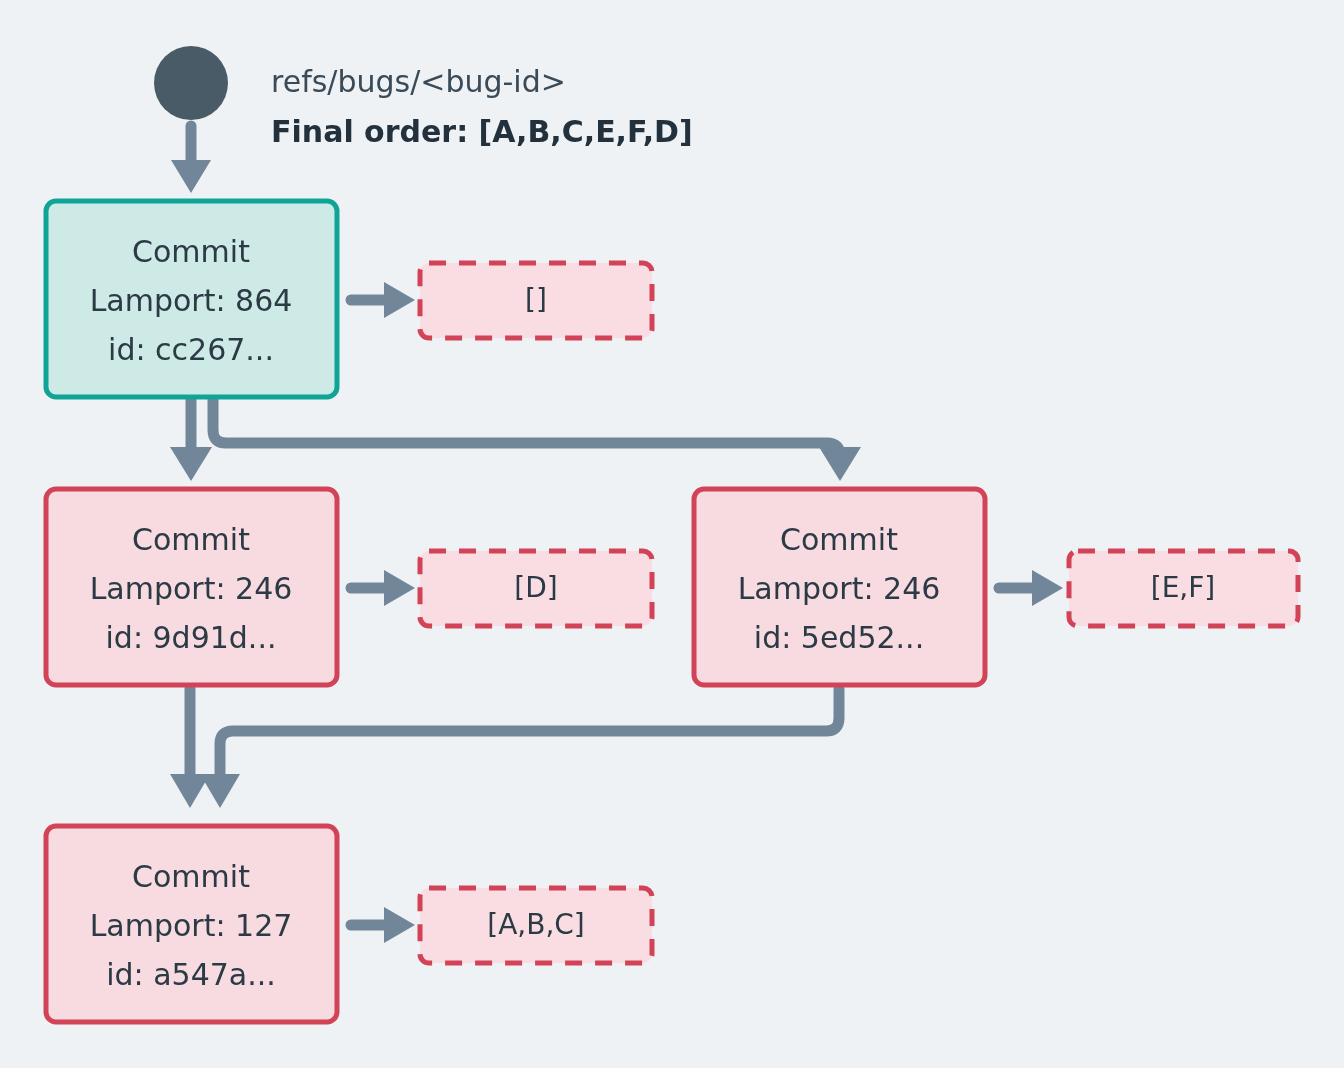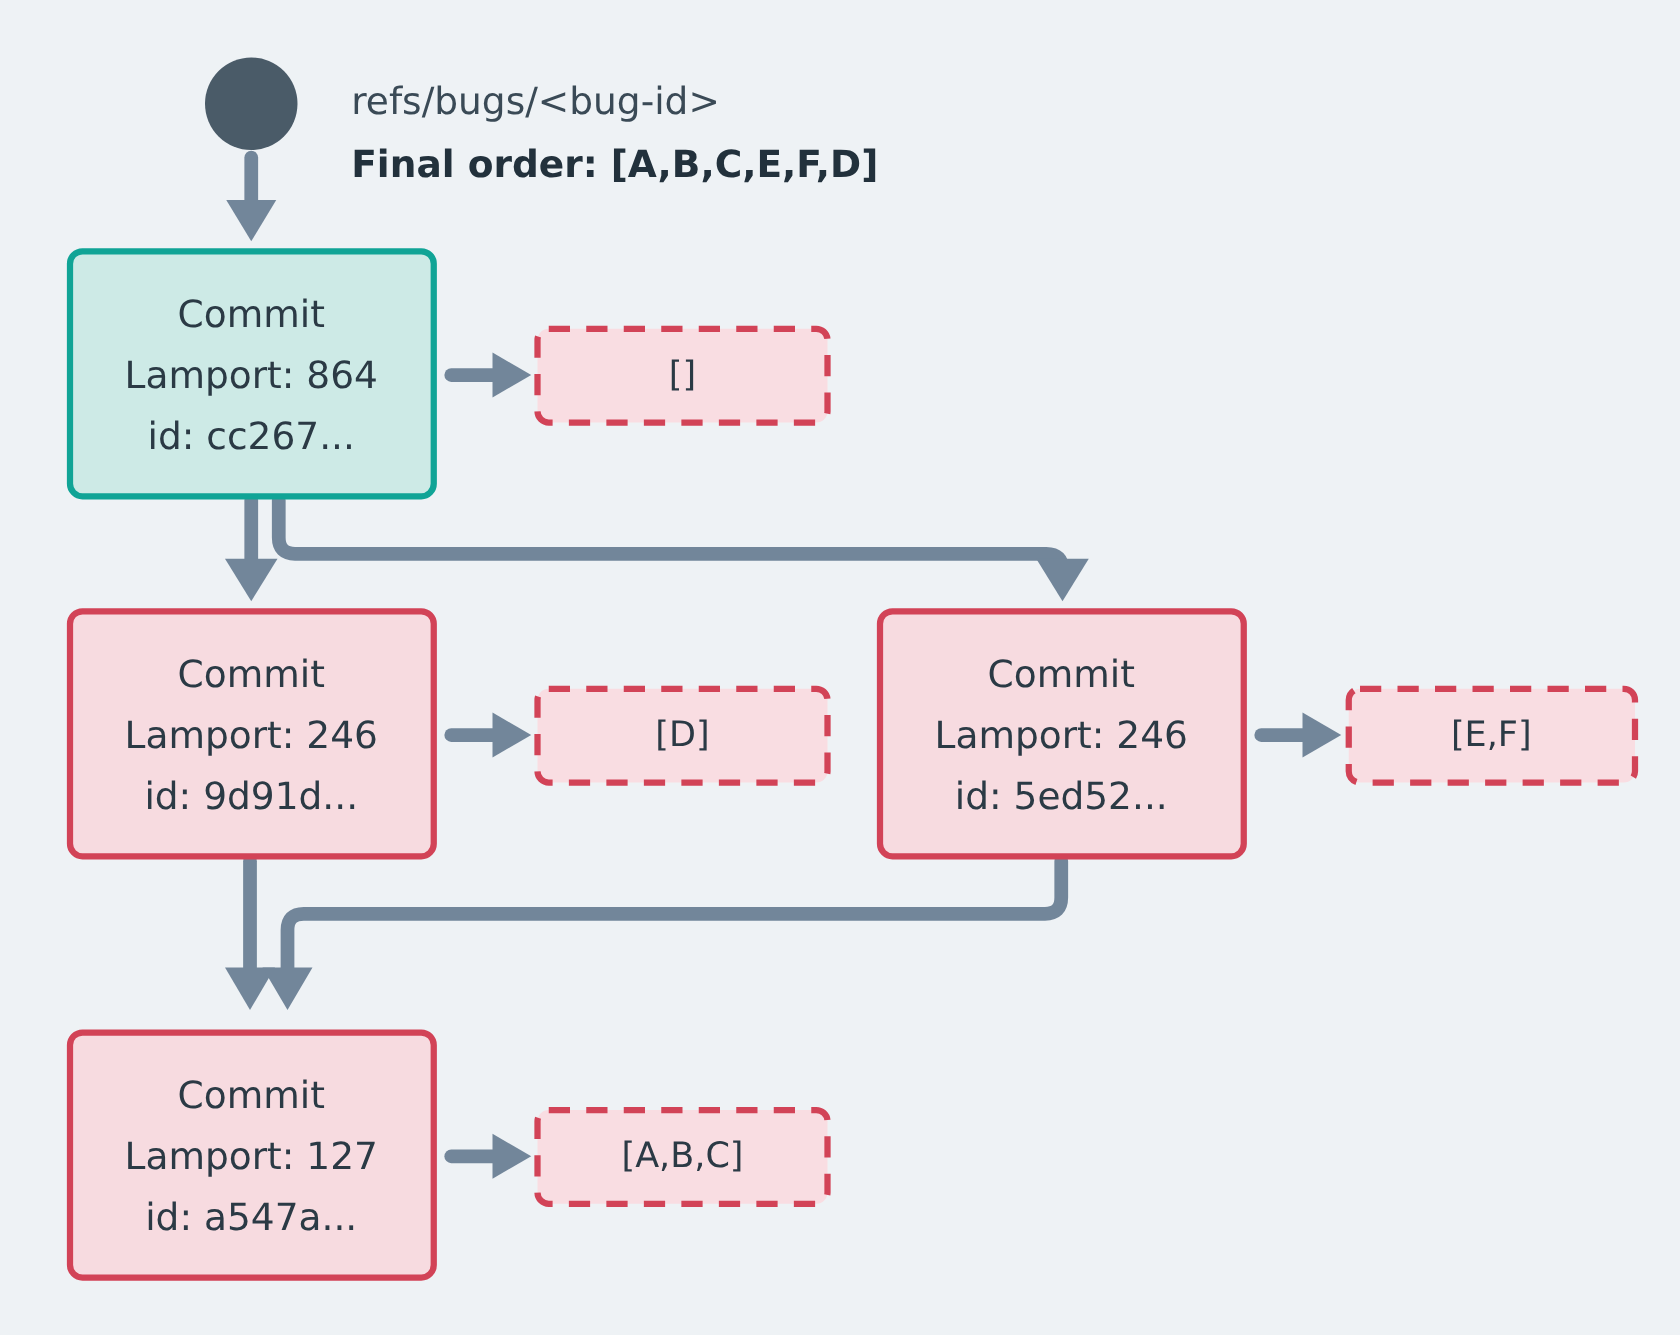--- a/index.html
+++ b/index.html
@@ -10,21 +10,20 @@
     width: 1344px;
     height: 1068px;
     background: #eef2f5;
     font-family: "DejaVu Sans", sans-serif;
     overflow: hidden;
   }
   #diagram-root {
     position: relative;
     width: 1194px;
     height: 1068px;
-    margin-left: 10px;
   }
   svg.diagram {
     display: block;
     width: 1344px;
     height: 1068px;
   }
   .node-text {
     font-family: "DejaVu Sans", sans-serif;
     font-size: 30px;
     fill: #2b3a45;

